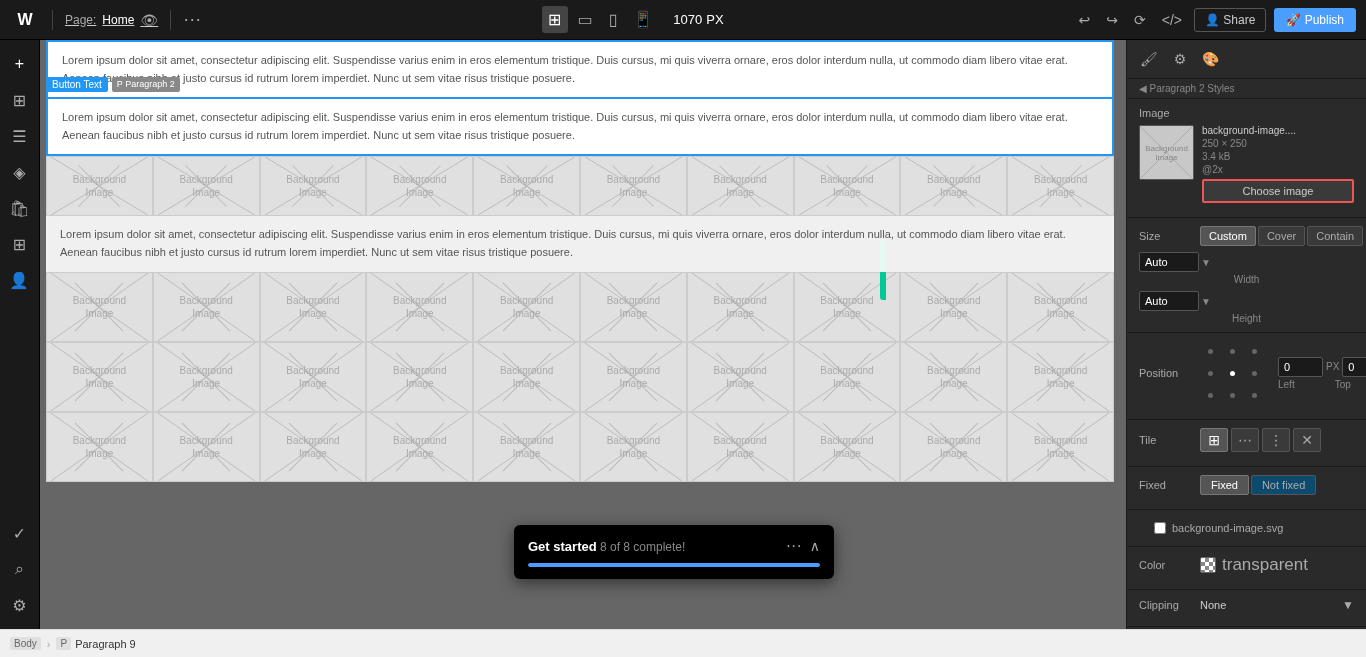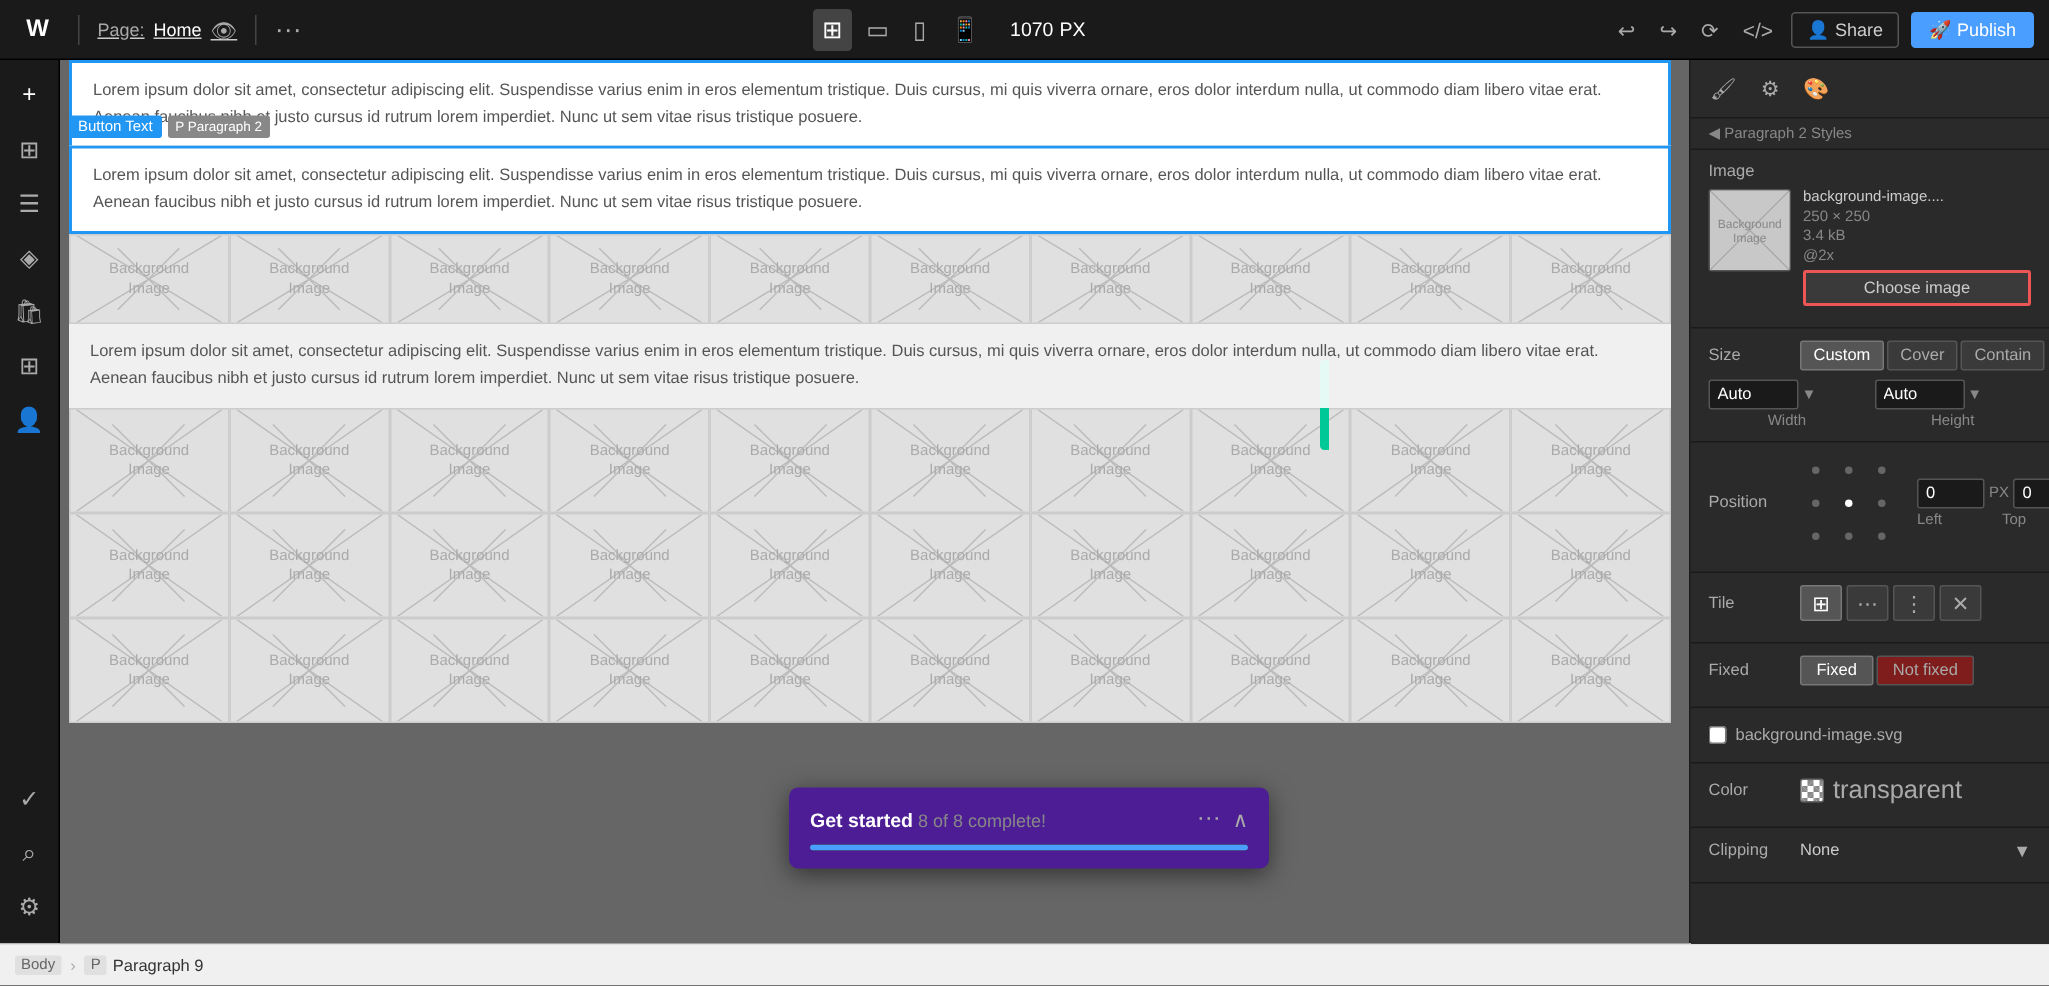--- a/index.html
+++ b/index.html
@@ -216,21 +216,21 @@
     
     .size-buttons { display: flex; gap: 2px; }
     .size-btn {
       background: #3a3a3a; border: 1px solid #555; color: #aaa;
       padding: 3px 8px; cursor: pointer; font-size: 11px;
       border-radius: 2px;
     }
     .size-btn.active { background: #555; color: #fff; border-color: #777; }
 
     
-    .dim-inputs { display: flex; gap: 6px; margin-top: 4px; }
+    .dim-inputs { display: flex; gap: 6px; margin-top: 4px; flex-direction: column; }
     .dim-group { flex: 1; }
     .dim-input-row { display: flex; align-items: center; gap: 2px; }
     .dim-input {
       background: #1a1a1a; border: 1px solid #555; color: #fff;
       padding: 3px 5px; font-size: 11px; width: 60px;
       border-radius: 2px;
     }
     .dim-unit { color: #888; font-size: 10px; }
     .dim-label { color: #888; font-size: 10px; text-align: center; margin-top: 2px; }
 
@@ -261,50 +261,50 @@
       background: #3a3a3a; border: 1px solid #555; color: #aaa;
       width: 28px; height: 24px; cursor: pointer; font-size: 14px;
       display: flex; align-items: center; justify-content: center;
       border-radius: 2px;
     }
     .tile-btn.active { background: #555; color: #fff; border-color: #777; }
 
     
     .fixed-buttons { display: flex; gap: 2px; }
     .fixed-btn {
-      background: #7f1d1d; border: 1px solid #555; color: #aaa;
+      background: #0c4a6e; border: 1px solid #555; color: #aaa;
       padding: 3px 10px; cursor: pointer; font-size: 11px;
       border-radius: 2px;
     }
     .fixed-btn.active { background: #555; color: #fff; border-color: #777; }
 
     
-    .checkbox-row { display: flex; align-items: flex-end; gap: 6px; margin: 4px 0; }
+    .checkbox-row { display: flex; align-items: flex-end; gap: 6px; margin: 4px 15px; }
     .checkbox-row input[type=checkbox] { width: 12px; height: 12px; }
     .checkbox-label { color: #aaa; font-size: 11px; }
 
     
     .color-swatch { width: 16px; height: 16px; border: 1px solid #666; border-radius: 2px; flex-shrink: 0; }
     .color-swatch.transparent {
       background: linear-gradient(45deg, #888 25%, transparent 25%),
                   linear-gradient(-45deg, #888 25%, transparent 25%),
                   linear-gradient(45deg, transparent 75%, #888 75%),
                   linear-gradient(-45deg, transparent 75%, #888 75%);
       background-size: 8px 8px;
       background-position: 0 0, 0 4px, 4px -4px, -4px 0px;
       background-color: #fff;
     }
 
     
     #toast {
       position: absolute;
       bottom: 50px;
-      right: 280px;
+      right: 292px;
       width: 320px;
-      background: #4c1d95;
+      background: #000000;
       border-radius: 6px;
       padding: 12px 14px;
       z-index: 100;
       box-shadow: 0 4px 16px rgba(0,0,0,0.5);
     }
     .toast-header { display: flex; align-items: center; justify-content: space-between; margin-bottom: 8px; }
     .toast-title { color: #fff; font-size: 13px; font-weight: bold; }
     .toast-complete { color: #888; font-size: 12px; }
     .toast-actions { display: flex; align-items: center; gap: 8px; }
     .toast-dots { color: #aaa; font-size: 16px; cursor: pointer; }

